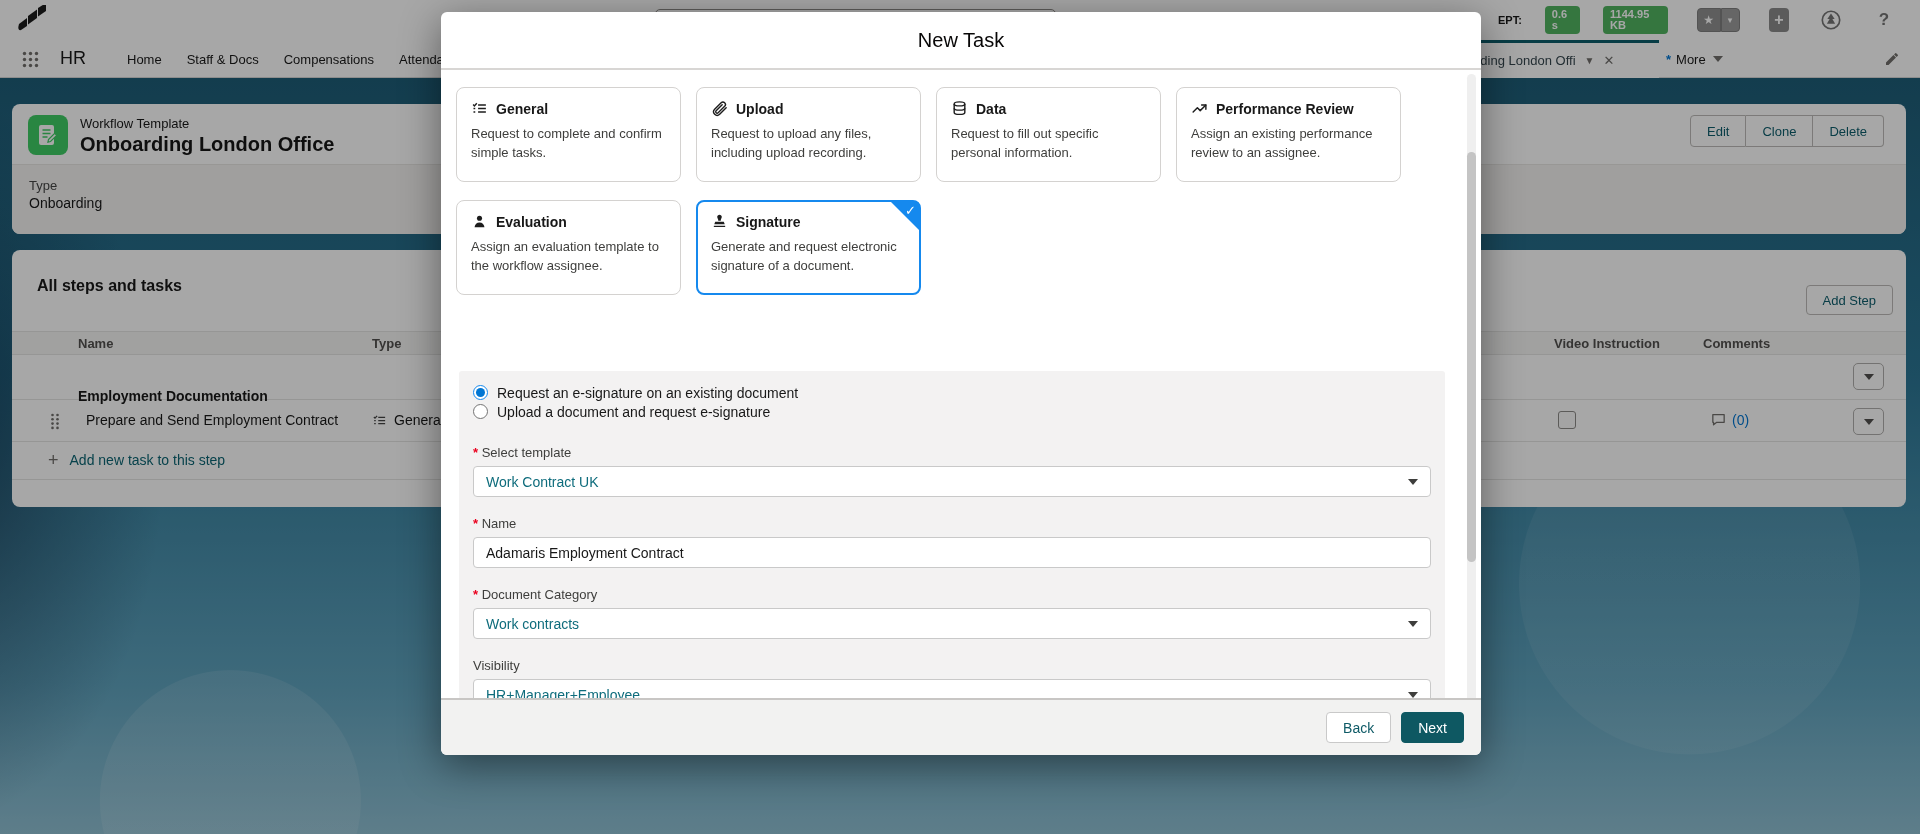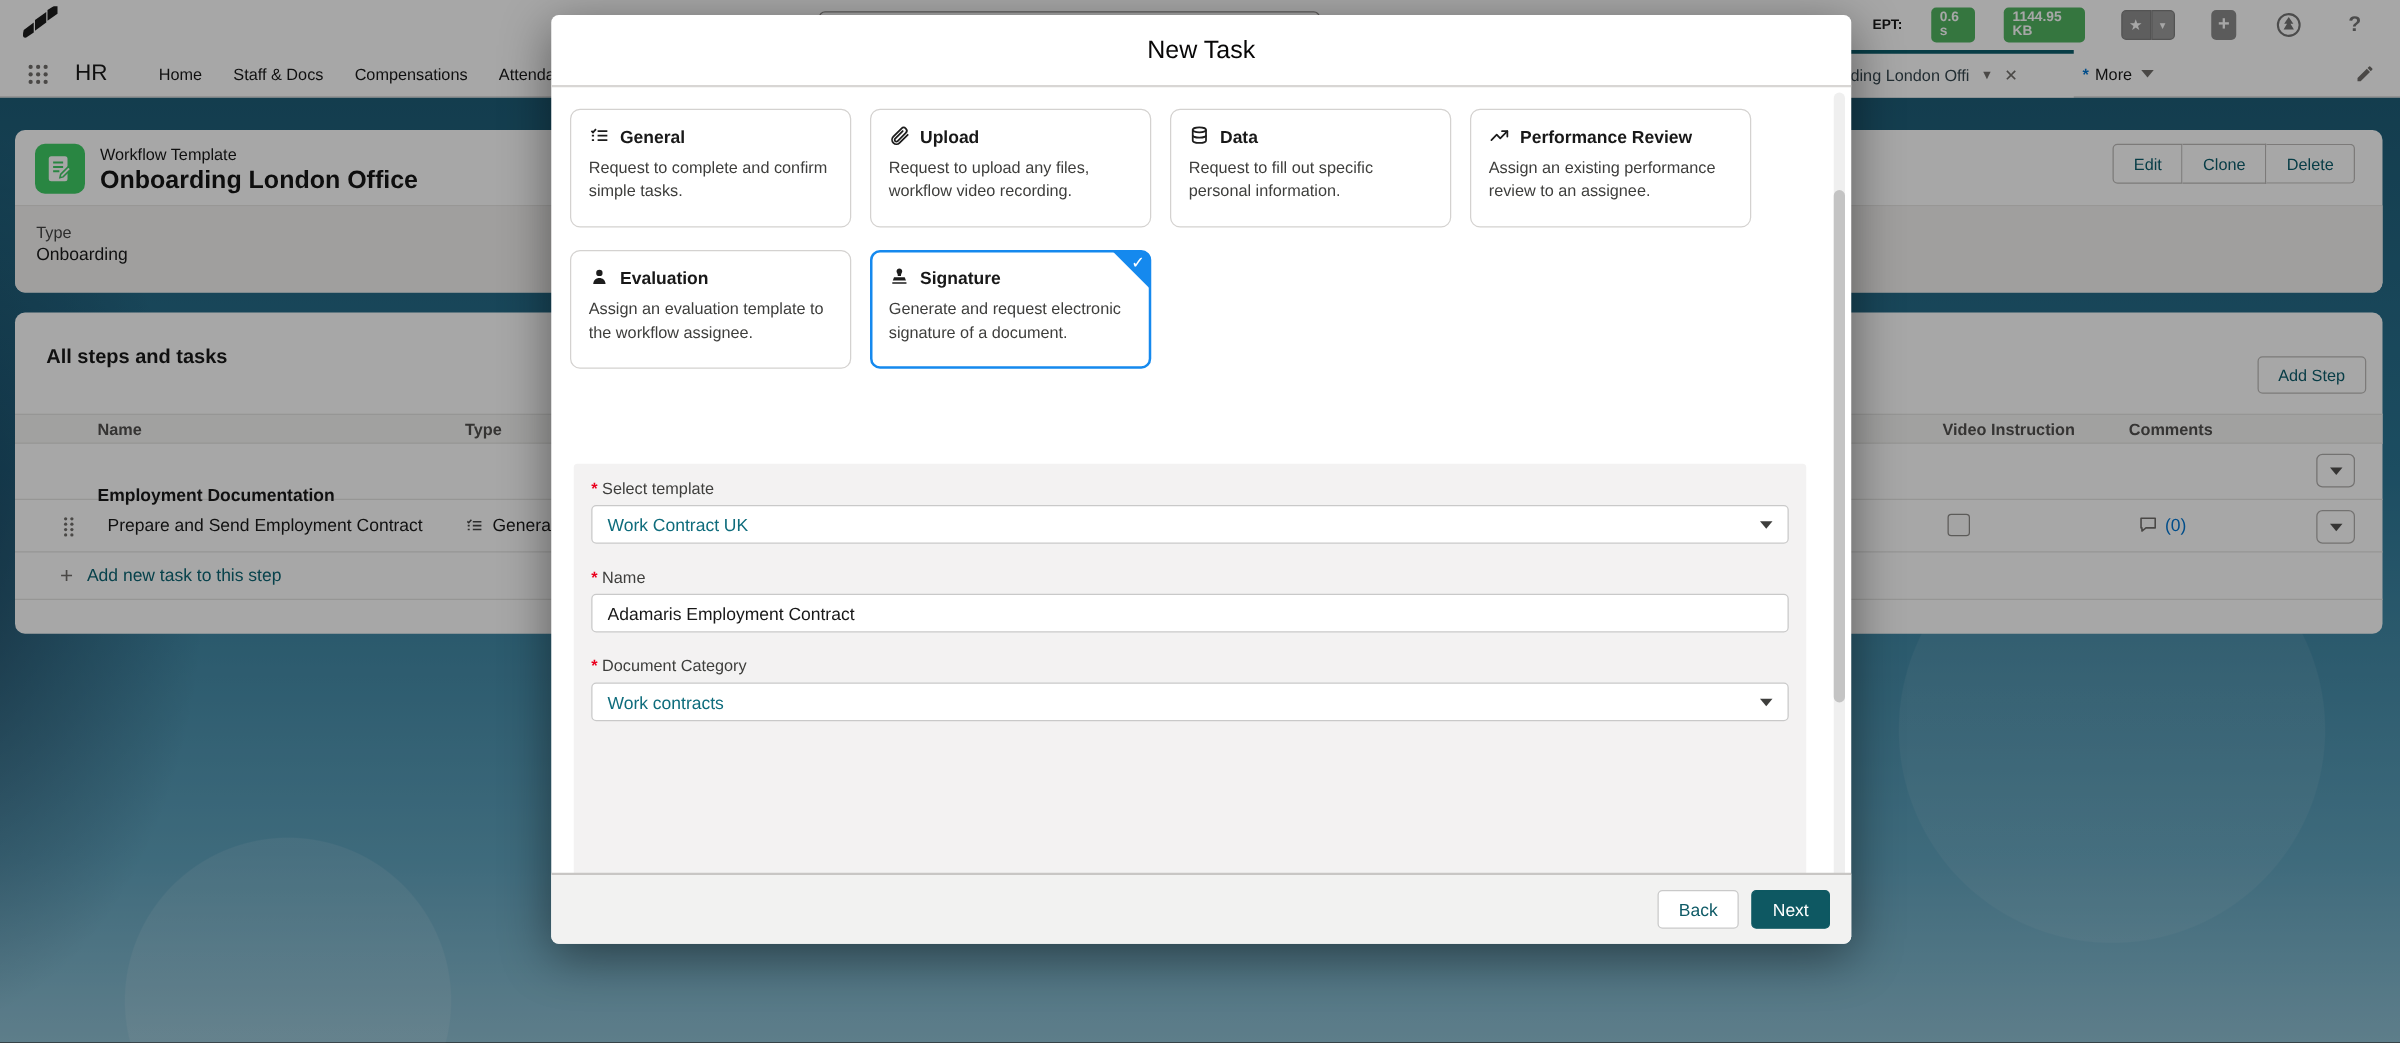--- a/index.html
+++ b/index.html
@@ -292,21 +292,21 @@
           <div class="tcard-desc">Request to complete and confirm simple tasks.</div>
         </div>
 
         <div class="tcard">
           <div class="tcard-head">
             <svg width="17" height="17" viewBox="0 0 24 24" fill="none" stroke="currentColor" stroke-width="2" stroke-linecap="round">
               <path d="M21.4 11.05l-9.19 9.19a5 5 0 0 1-7.07-7.07l9.19-9.19a3.5 3.5 0 0 1 4.95 4.95l-9.2 9.19a2 2 0 0 1-2.83-2.83l8.49-8.48"></path>
             </svg>
             <span class="tcard-title">Upload</span>
           </div>
-          <div class="tcard-desc">Request to upload any files, workflow video recording.</div>
+          <div class="tcard-desc">Request to upload any files, including upload recording.</div>
         </div>
 
         <div class="tcard">
           <div class="tcard-head">
             <svg width="17" height="17" viewBox="0 0 24 24" fill="none" stroke="currentColor" stroke-width="2">
               <ellipse cx="12" cy="5.5" rx="7.5" ry="2.8"></ellipse>
               <path d="M4.5 5.5v6c0 1.55 3.36 2.8 7.5 2.8s7.5-1.25 7.5-2.8v-6"></path>
               <path d="M4.5 11.5v6c0 1.55 3.36 2.8 7.5 2.8s7.5-1.25 7.5-2.8v-6"></path>
             </svg>
             <span class="tcard-title">Data</span>
@@ -345,20 +345,30 @@
               <path d="M6 12.5h12l1.4 3.5H4.6z"></path>
                 <path d="M4 18h16v1.8H4z"></path>
             </svg>
             <span class="tcard-title">Signature</span>
           </div>
           <div class="tcard-desc">Generate and request electronic signature of a document.</div>
         </div>
       </div>
 
       <div class="form-panel">
+        <div class="radios">
+          <div class="radio-row">
+            <span class="radio on"></span>
+            <span class="radio-label">Request an e-signature on an existing document</span>
+          </div>
+          <div class="radio-row">
+            <span class="radio"></span>
+            <span class="radio-label">Upload a document and request e-signature</span>
+          </div>
+        </div>
 
         <div class="field">
           <div class="f-label req">Select template</div>
           <div class="control dd">
             <span>Work Contract UK</span>
             <span class="dd-caret"></span>
           </div>
         </div>
 
         <div class="field">
@@ -369,20 +379,27 @@
         </div>
 
         <div class="field">
           <div class="f-label req">Document Category</div>
           <div class="control dd">
             <span>Work contracts</span>
             <span class="dd-caret"></span>
           </div>
         </div>
 
+        <div class="field">
+          <div class="f-label">Visibility</div>
+          <div class="control dd">
+            <span>HR+Manager+Employee</span>
+            <span class="dd-caret"></span>
+          </div>
+        </div>
 
       </div>
     </div>
 
     <div class="scrolltrack"></div>
     <div class="scrollthumb"></div>
 
     <div class="m-footer">
       <span class="btn back">Back</span>
       <span class="btn next">Next</span>

